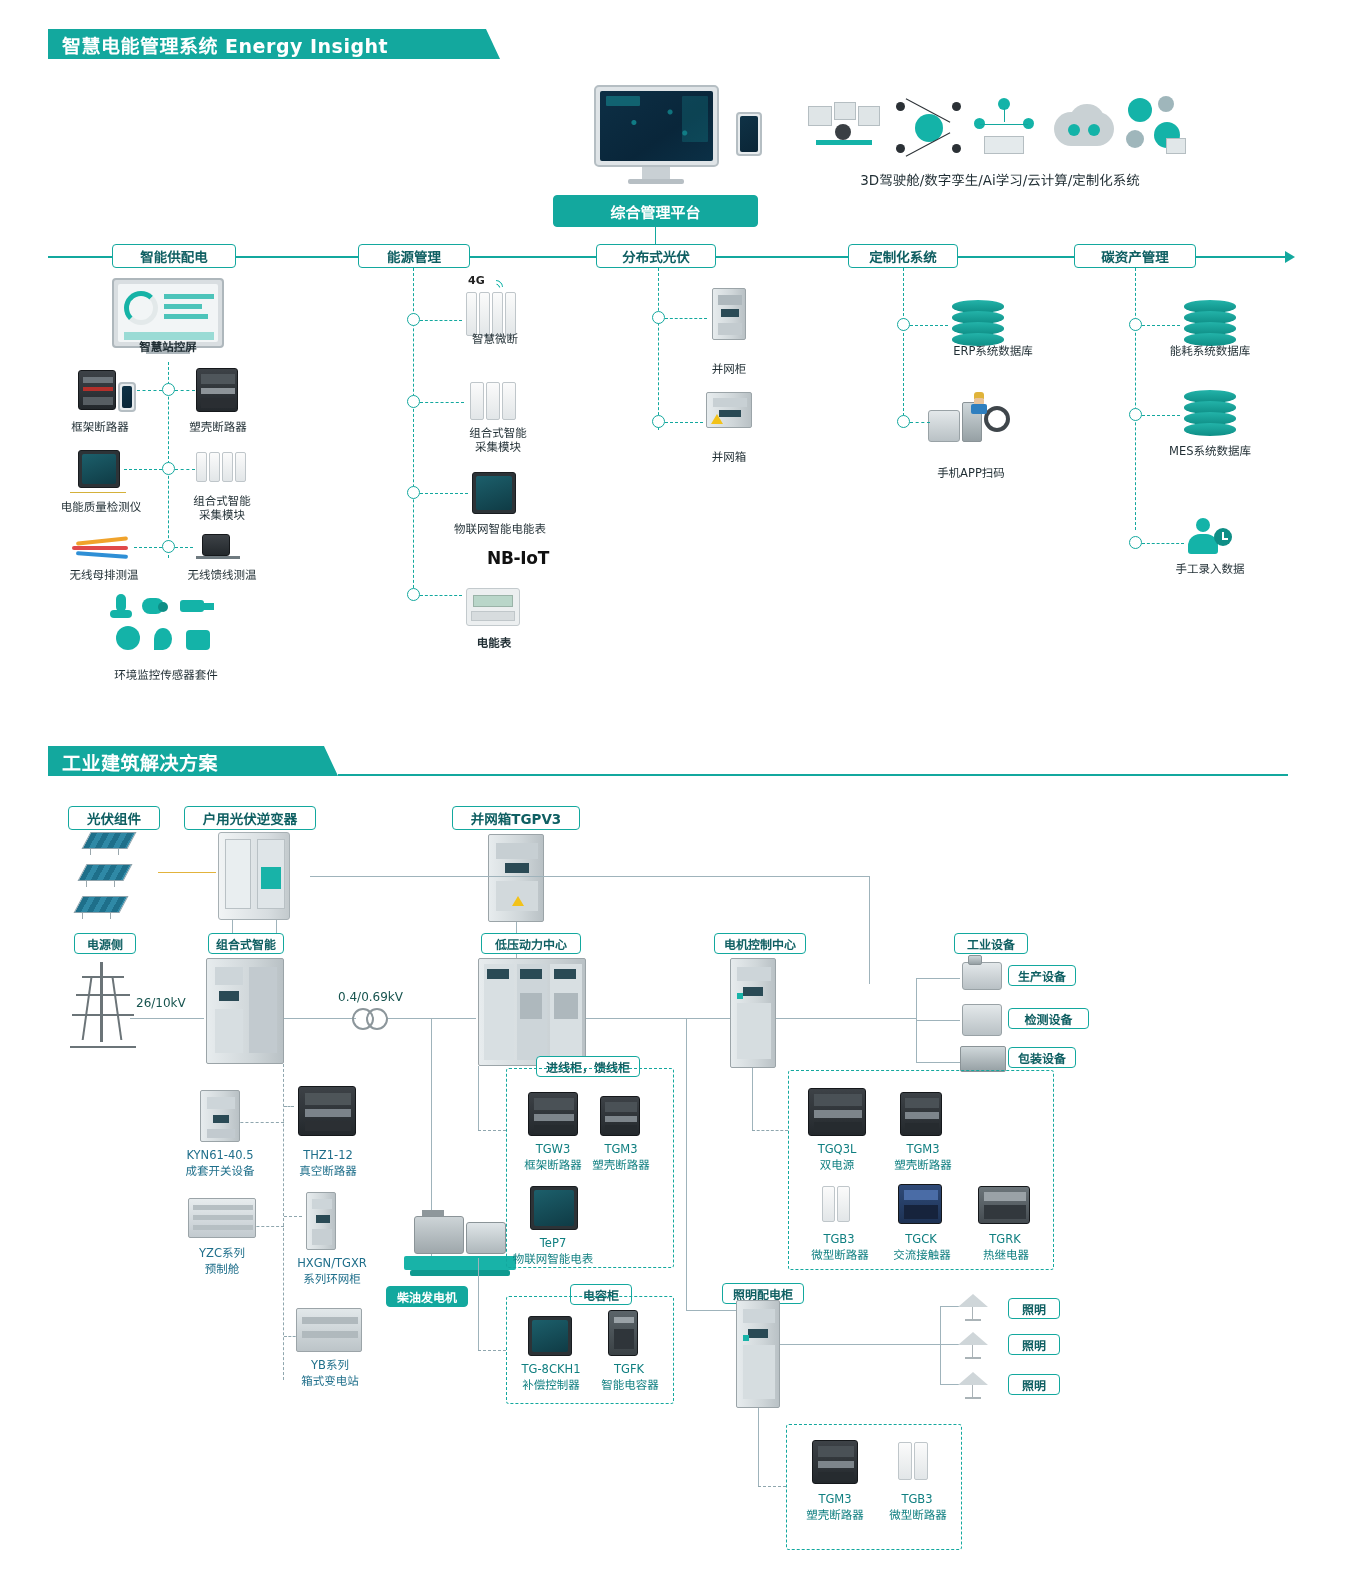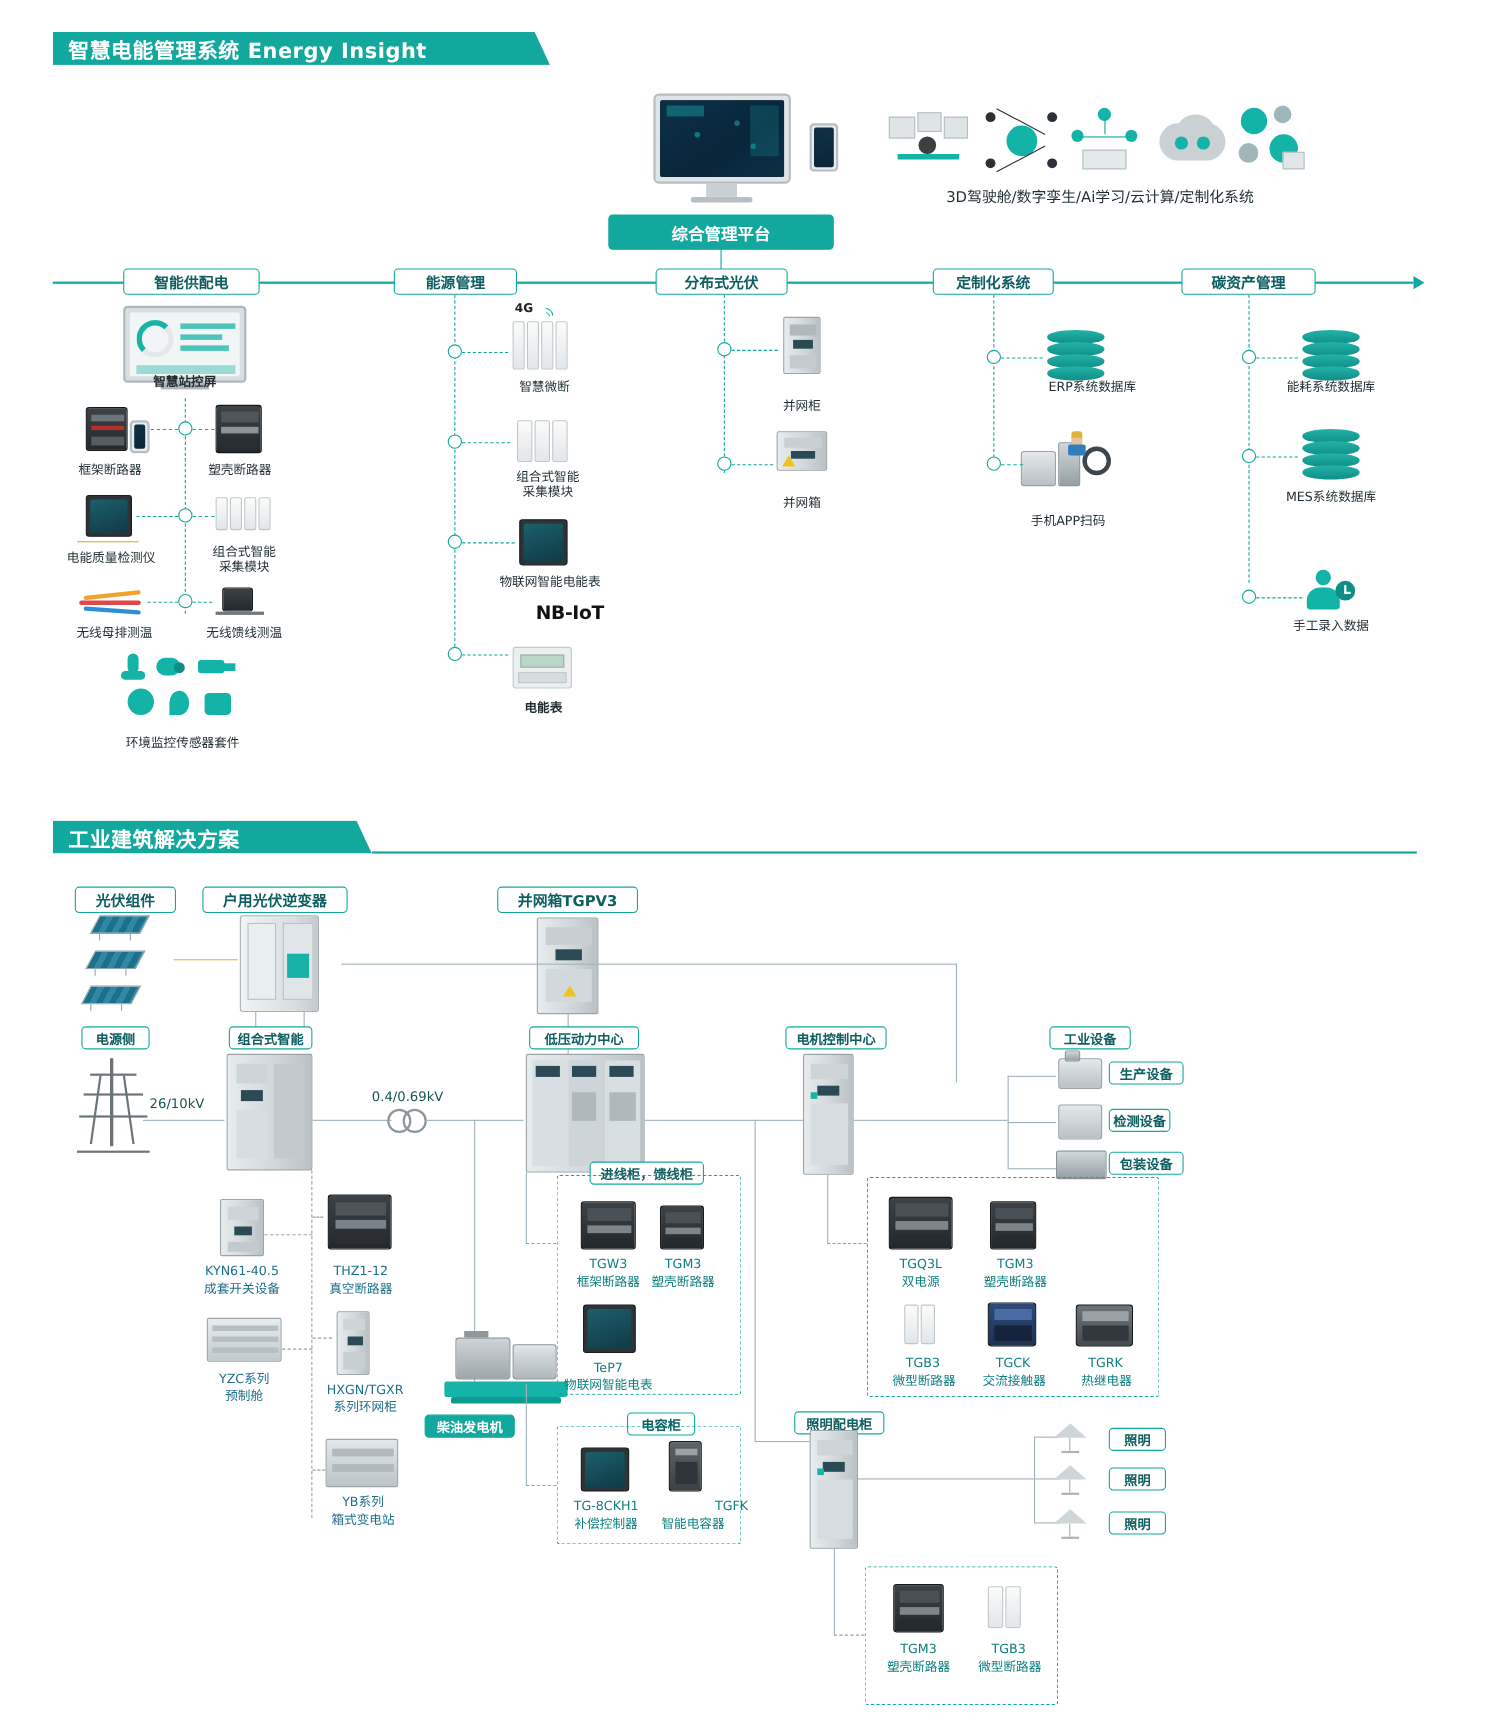--- a/index.html
+++ b/index.html
@@ -385,21 +385,21 @@
 <div class="badge4g" style="left:468px; top:274px;">4G</div>
 
 <div class="mini-row" style="left:466px; top:292px;">
     <i style="height:44px;"></i>
     <i style="height:44px;"></i>
     <i style="height:44px;"></i>
     <i style="height:44px;"></i>
   </div>
 <div class="node" style="left:407px; top:313px;"></div>
 <div class="dash-h" style="left:420px; top:320px; width:42px;"></div>
-<div class="cap" style="left:452px; top:344px; width:86px;">智慧微断</div>
+<div class="cap" style="left:452px; top:332px; width:86px;font-family:Liberation Serif, serif;">智慧微断</div>
 
 <div class="mini-row" style="left:470px; top:382px;">
     <i style="height:38px;width:14px;"></i>
     <i style="height:38px;width:14px;"></i>
     <i style="height:38px;width:14px;"></i>
   </div>
 <div class="node" style="left:407px; top:395px;"></div>
 <div class="dash-h" style="left:420px; top:402px; width:44px;"></div>
 <div class="cap" style="left:452px; top:426px; width:92px;">组合式智能</div>
 <div class="cap" style="left:452px; top:440px; width:92px;">采集模块</div>
@@ -614,21 +614,21 @@
 <div class="hline" style="left:916px; top:1020px; width:44px;"></div>
 <div class="hline" style="left:916px; top:1062px; width:44px;"></div>
 
 <div class="mach" style="left:962px; top:962px; width:40px; height:28px;"></div>
 <div class="mach2" style="left:968px; top:955px; width:14px; height:10px;"></div>
 <div class="pill small" style="left:1008px; top:965px; width:68px;">
     <span>生产设备</span>
   </div>
 
 <div class="mach" style="left:962px; top:1004px; width:40px; height:32px;"></div>
-<div class="pill small" style="left:1008px; top:1008px; width:56px;">
+<div class="pill small" style="left:1008px; top:1008px; width:81px;">
     <span>检测设备</span>
   </div>
 
 <div class="mach2" style="left:960px; top:1046px; width:46px; height:26px;"></div>
 <div class="pill small" style="left:1008px; top:1047px; width:68px;">
     <span>包装设备</span>
   </div>
 
 <div class="dash-v grey" style="left:283px; top:1064px; height:316px;"></div>
 
@@ -734,21 +734,21 @@
   </div>
 <div class="cap teal" style="left:510px; top:1362px; width:82px;">TG-8CKH1</div>
 <div class="cap teal" style="left:510px; top:1378px; width:82px;">补偿控制器</div>
 
 <div class="dev" style="left:608px; top:1310px; width:30px; height:46px;">
   <div class="brk" style="left:0;top:0;width:30px;height:46px;background:linear-gradient(180deg,#5b6469,#3a4145);">
     <div class="stripe" style="left:5px;top:6px;width:20px;height:6px;background:#9aa2a7;"></div>
     <div class="stripe" style="left:5px;top:18px;width:20px;height:20px;background:#2f353a;"></div>
   </div>
 </div>
-<div class="cap teal" style="left:634px; top:1362px; width:62px;">TGFK</div>
+<div class="cap teal" style="left:598px; top:1362px; width:62px;">TGFK</div>
 <div class="cap teal" style="left:592px; top:1378px; width:76px;">智能电容器</div>
 
 <div class="dbox" style="left:788px; top:1070px; width:266px; height:200px;"></div>
 <div class="dash-h grey" style="left:752px; top:1130px; width:36px;"></div>
 <div class="vline" style="left:752px; top:1068px; height:62px;"></div>
 
 <div class="brk" style="left:808px; top:1088px; width:58px; height:48px;">
   <div class="stripe" style="left:5px;top:5px;width:48px;height:12px;background:#4a5156;"></div>
   <div class="stripe" style="left:5px;top:21px;width:48px;height:8px;background:#7d858b;"></div>
   <div class="stripe" style="left:5px;top:33px;width:48px;height:10px;background:#262b2f;"></div>

